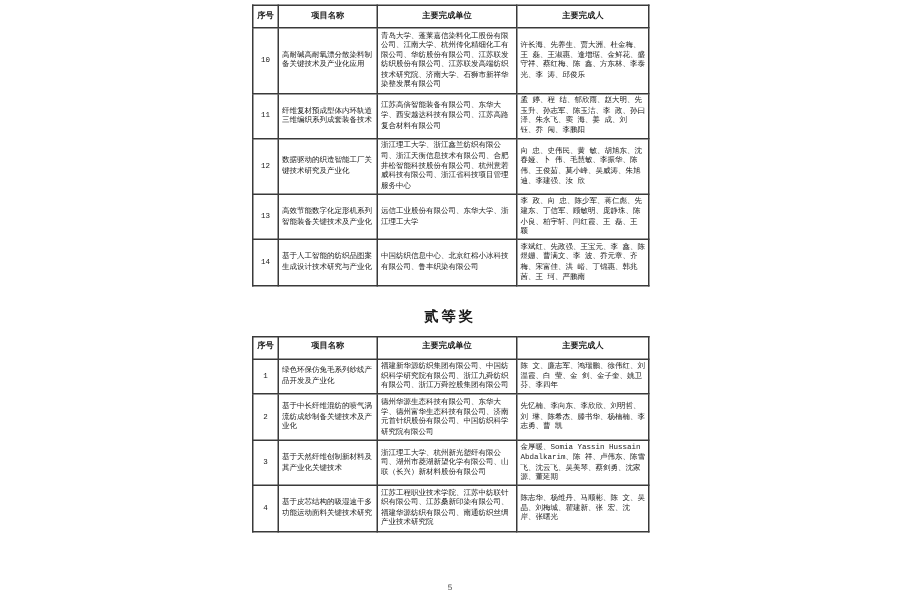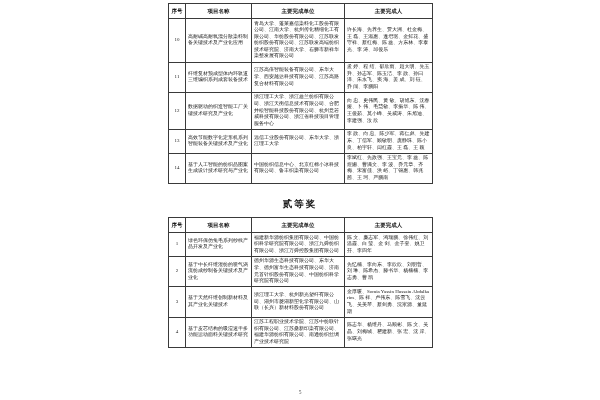--- a/index.html
+++ b/index.html
@@ -2,21 +2,21 @@
 <html><head>
 <meta charset="utf-8">
 <style>
   * { box-sizing: border-box; }
   html, body { margin: 0; padding: 0; background: #ffffff; }
   .page {
     position: relative;
     width: 600px;
     height: 400px;
     background: #ffffff;
-    font-family: Liberation Serif, serif;
+    font-family: Liberation Mono, monospace;
     color: #1a1a1a;
     overflow: hidden;
   }
   .doc {
     width: 264px;
     margin: 0 auto;
     padding-top: 3px;
   }
   table.award-table {
     border-collapse: collapse;

